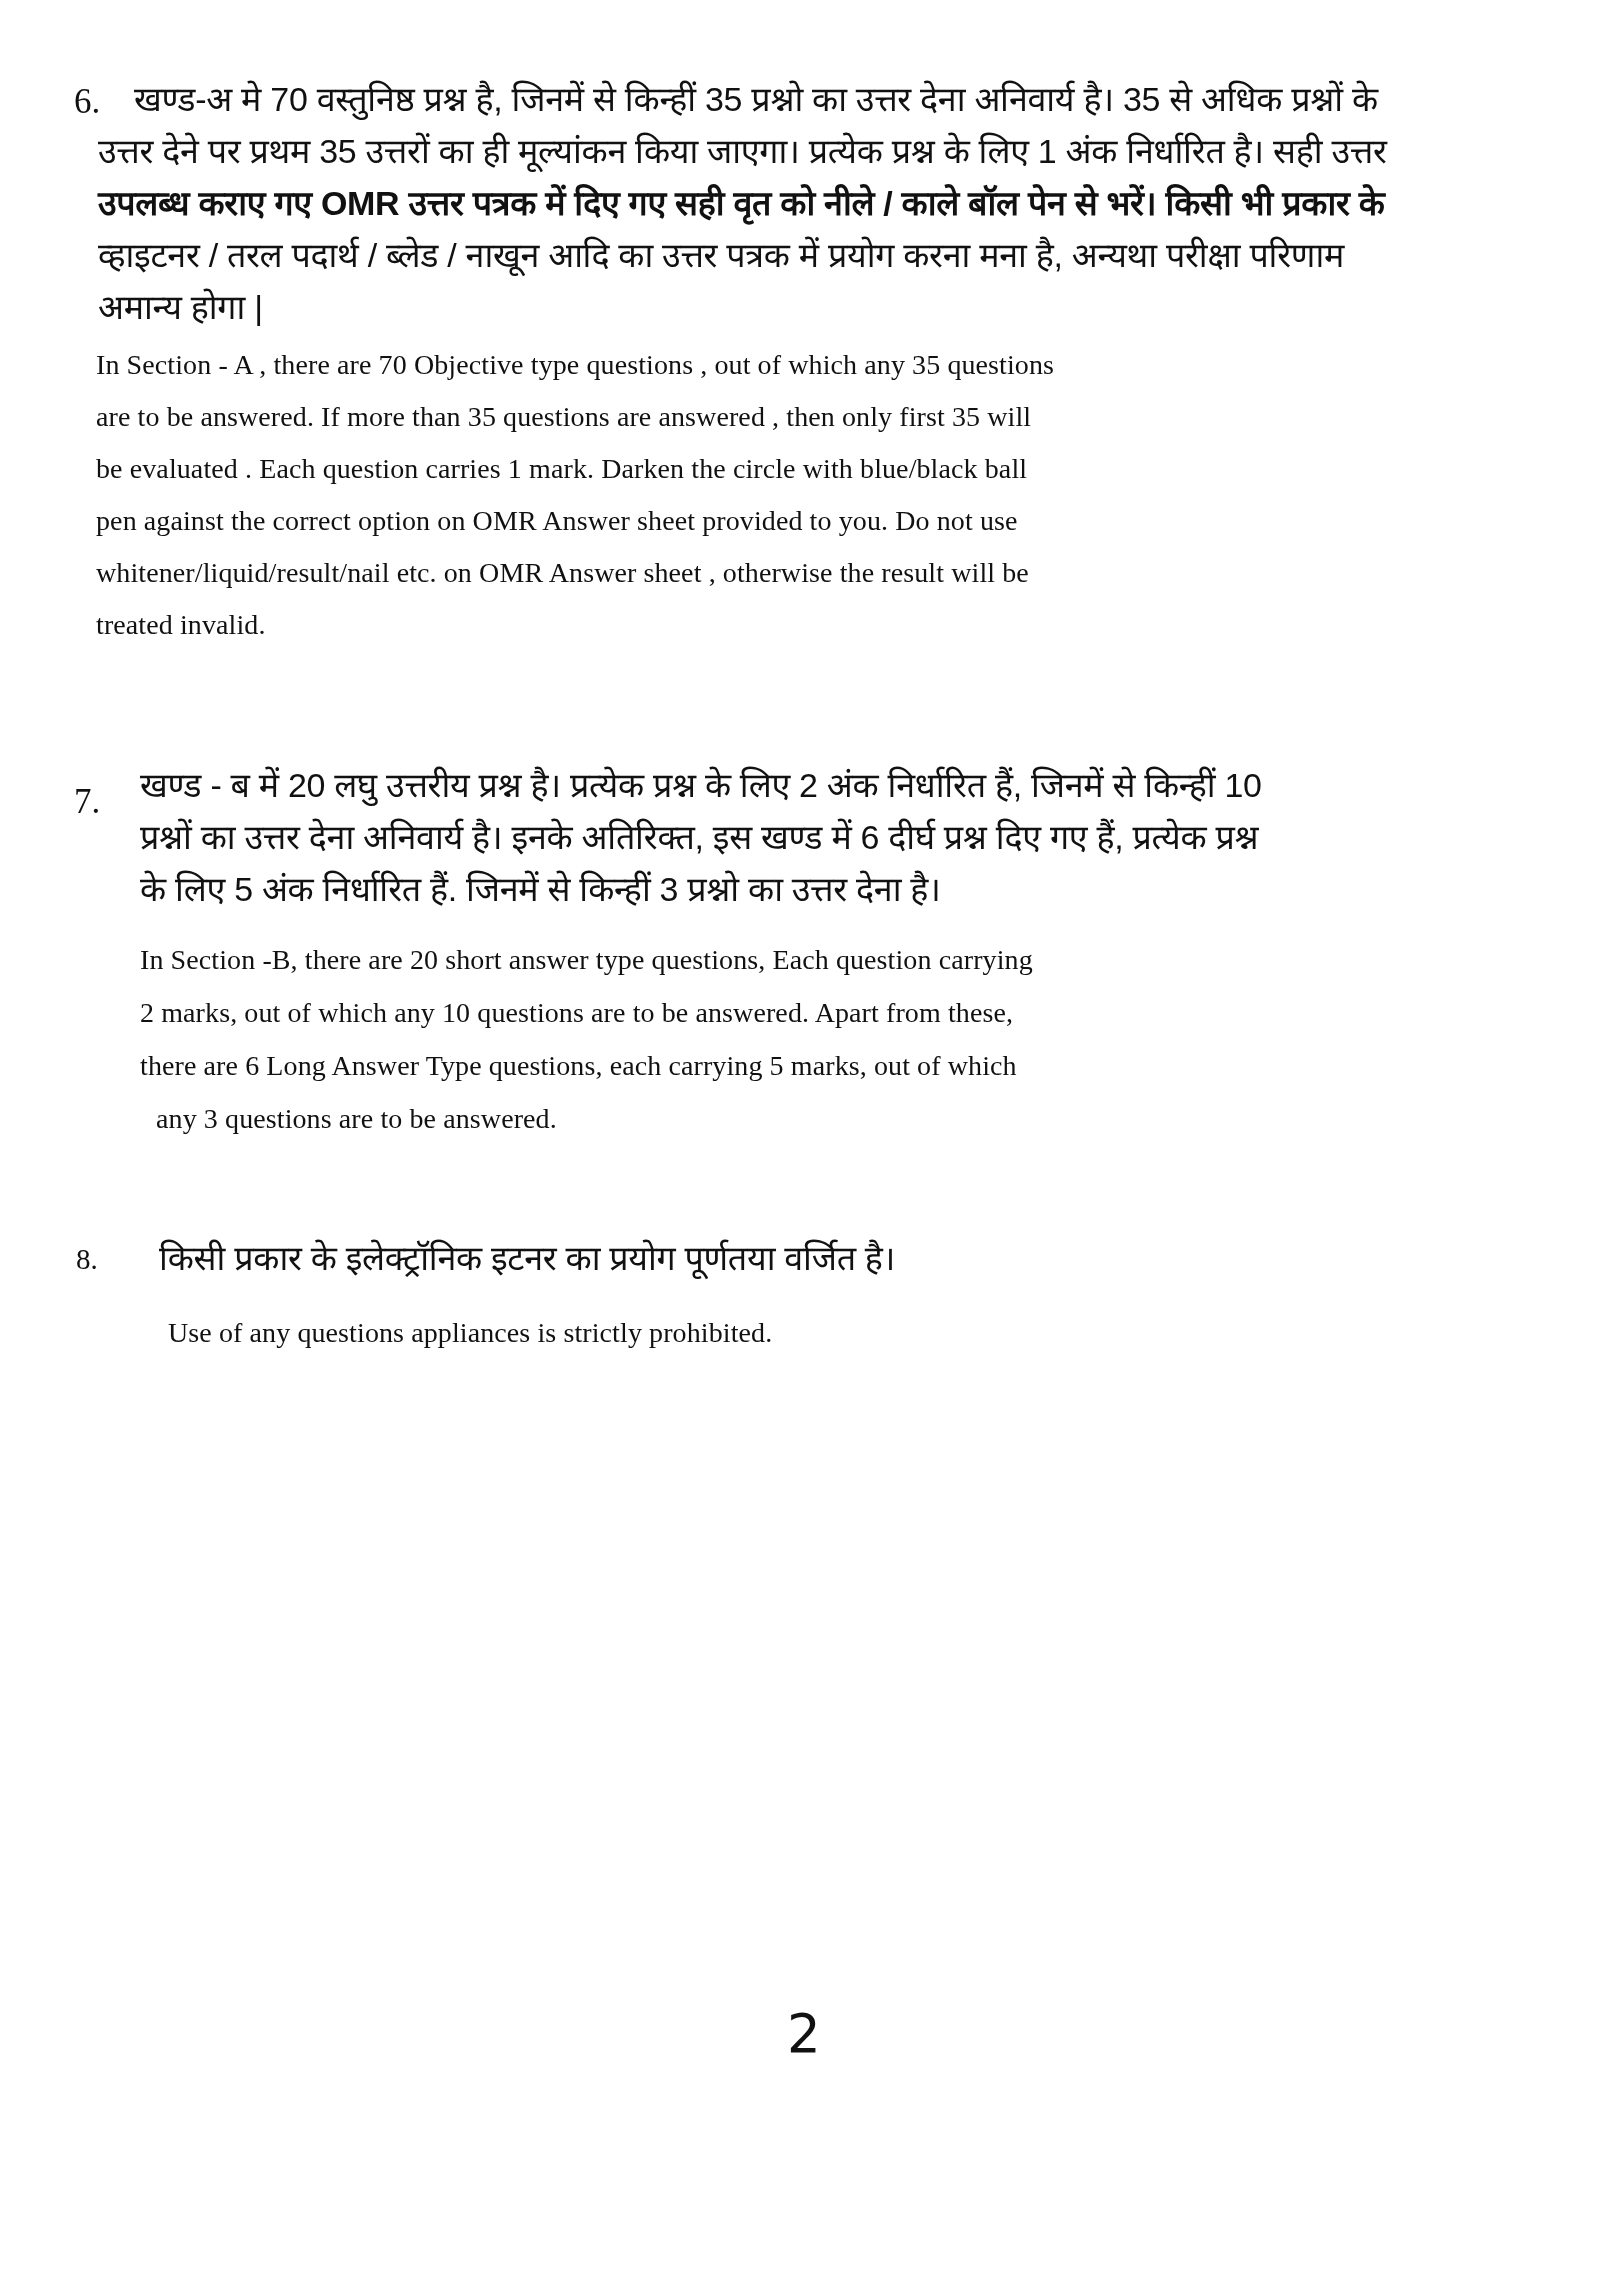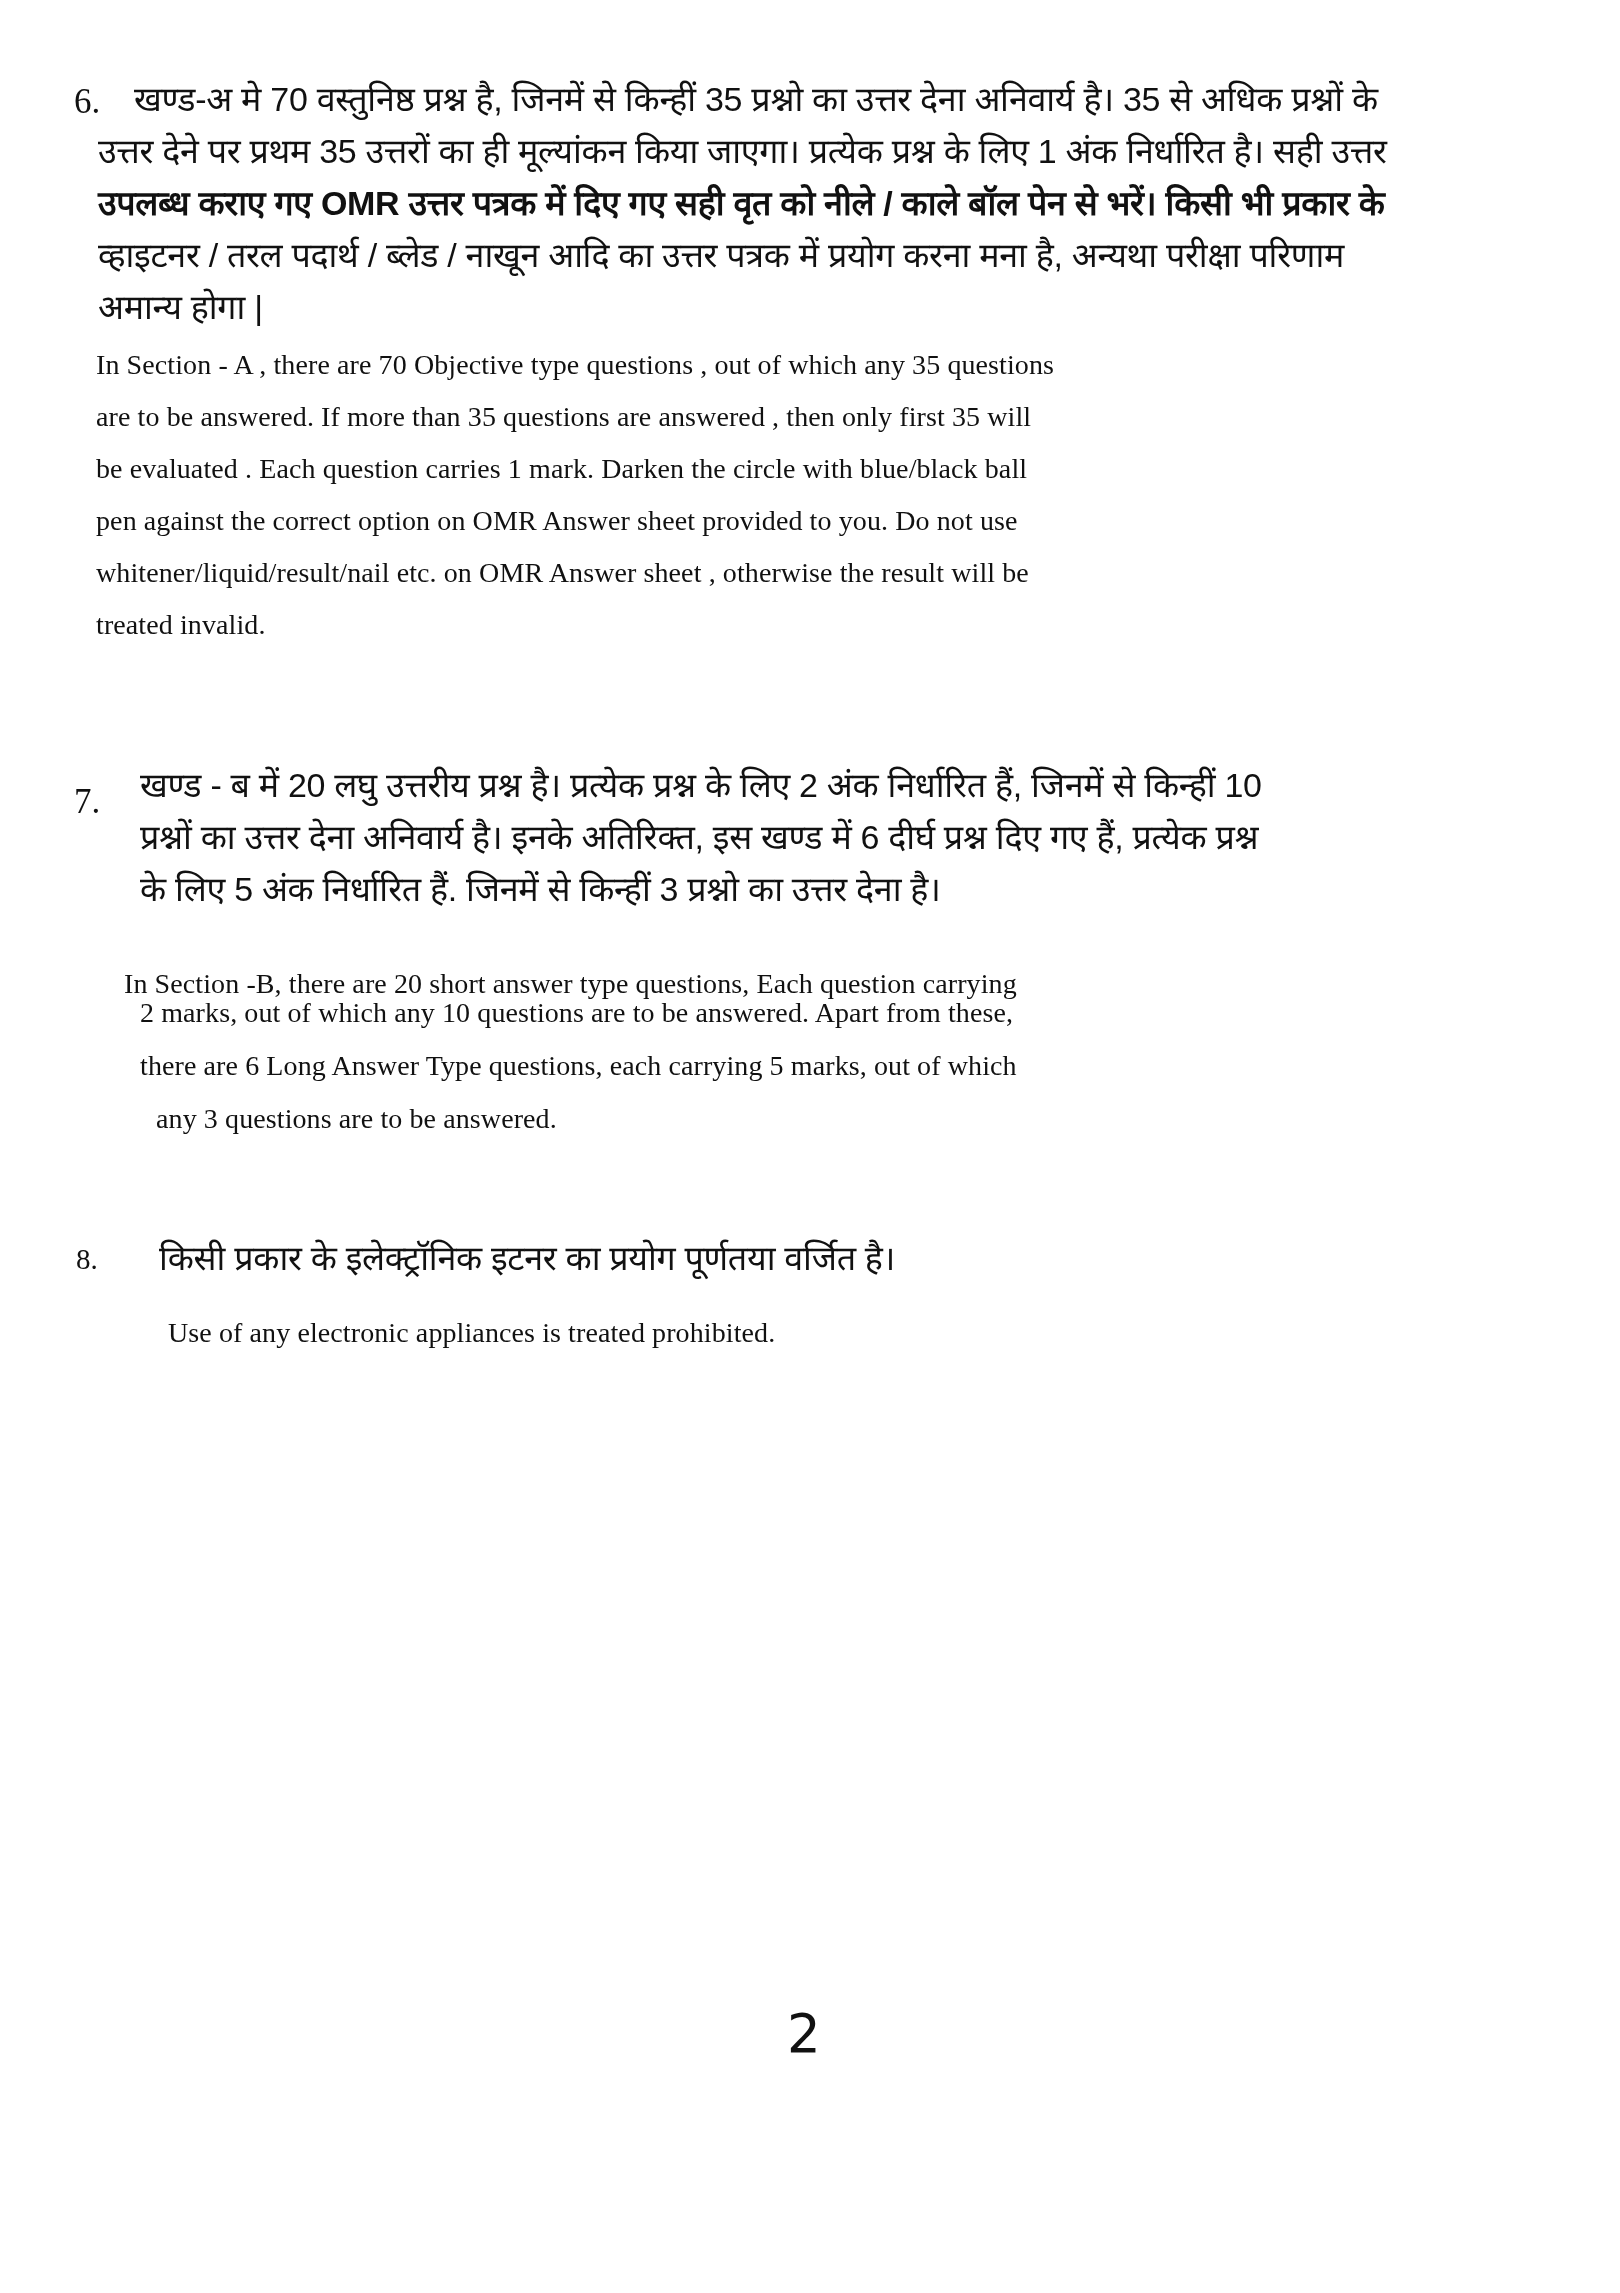--- a/index.html
+++ b/index.html
@@ -73,28 +73,28 @@
     <div class="line en" style="left:96px; top:559px;">whitener/liquid/result/nail etc. on OMR Answer sheet , otherwise the result will be</div>
     <div class="line en" style="left:96px; top:611px;">treated invalid.</div>
   </section>
 
   <section>
     <span class="num" style="left:74px; top:784px;">7.</span>
     <div class="line hi" style="left:140px; top:768px;">खण्ड - ब में 20 लघु उत्तरीय प्रश्न है। प्रत्येक प्रश्न के लिए 2 अंक निर्धारित हैं, जिनमें से किन्हीं 10</div>
     <div class="line hi" style="left:140px; top:820px;">प्रश्नों का उत्तर देना अनिवार्य है। इनके अतिरिक्त, इस खण्ड में 6 दीर्घ प्रश्न दिए गए हैं, प्रत्येक प्रश्न</div>
     <div class="line hi" style="left:140px; top:872px;">के लिए 5 अंक निर्धारित हैं. जिनमें से किन्हीं 3 प्रश्नो का उत्तर देना है।</div>
 
-    <div class="line en" style="left:124px; top:946px;margin-top:24px;">In Section -B, there are 20 short answer type questions, Each question carrying</div>
+    <div class="line en" style="left:140px; top:946px;">In Section -B, there are 20 short answer type questions, Each question carrying</div>
     <div class="line en" style="left:140px; top:999px;">2 marks, out of which any 10 questions  are to be answered. Apart from these,</div>
     <div class="line en" style="left:140px; top:1052px;">there are 6 Long Answer Type questions, each carrying 5 marks, out of which</div>
     <div class="line en" style="left:140px; top:1105px;margin-left:16px;">any 3 questions are to be answered.</div>
   </section>
 
   <section>
     <span class="num" style="left:76px; top:1245px; font-size:29px;">8.</span>
     <div class="line hi" style="left:159px; top:1241px;">किसी प्रकार के इलेक्ट्रॉनिक इटनर का प्रयोग पूर्णतया वर्जित है।</div>
-    <div class="line en" style="left:168px; top:1319px;">Use of any electronic appliances is treated prohibited.</div>
+    <div class="line en" style="left:168px; top:1319px;">Use of any questions appliances is strictly prohibited.</div>
   </section>
 
   <div class="page-number">2</div>
 
 </div>
 
 
 </body></html>

